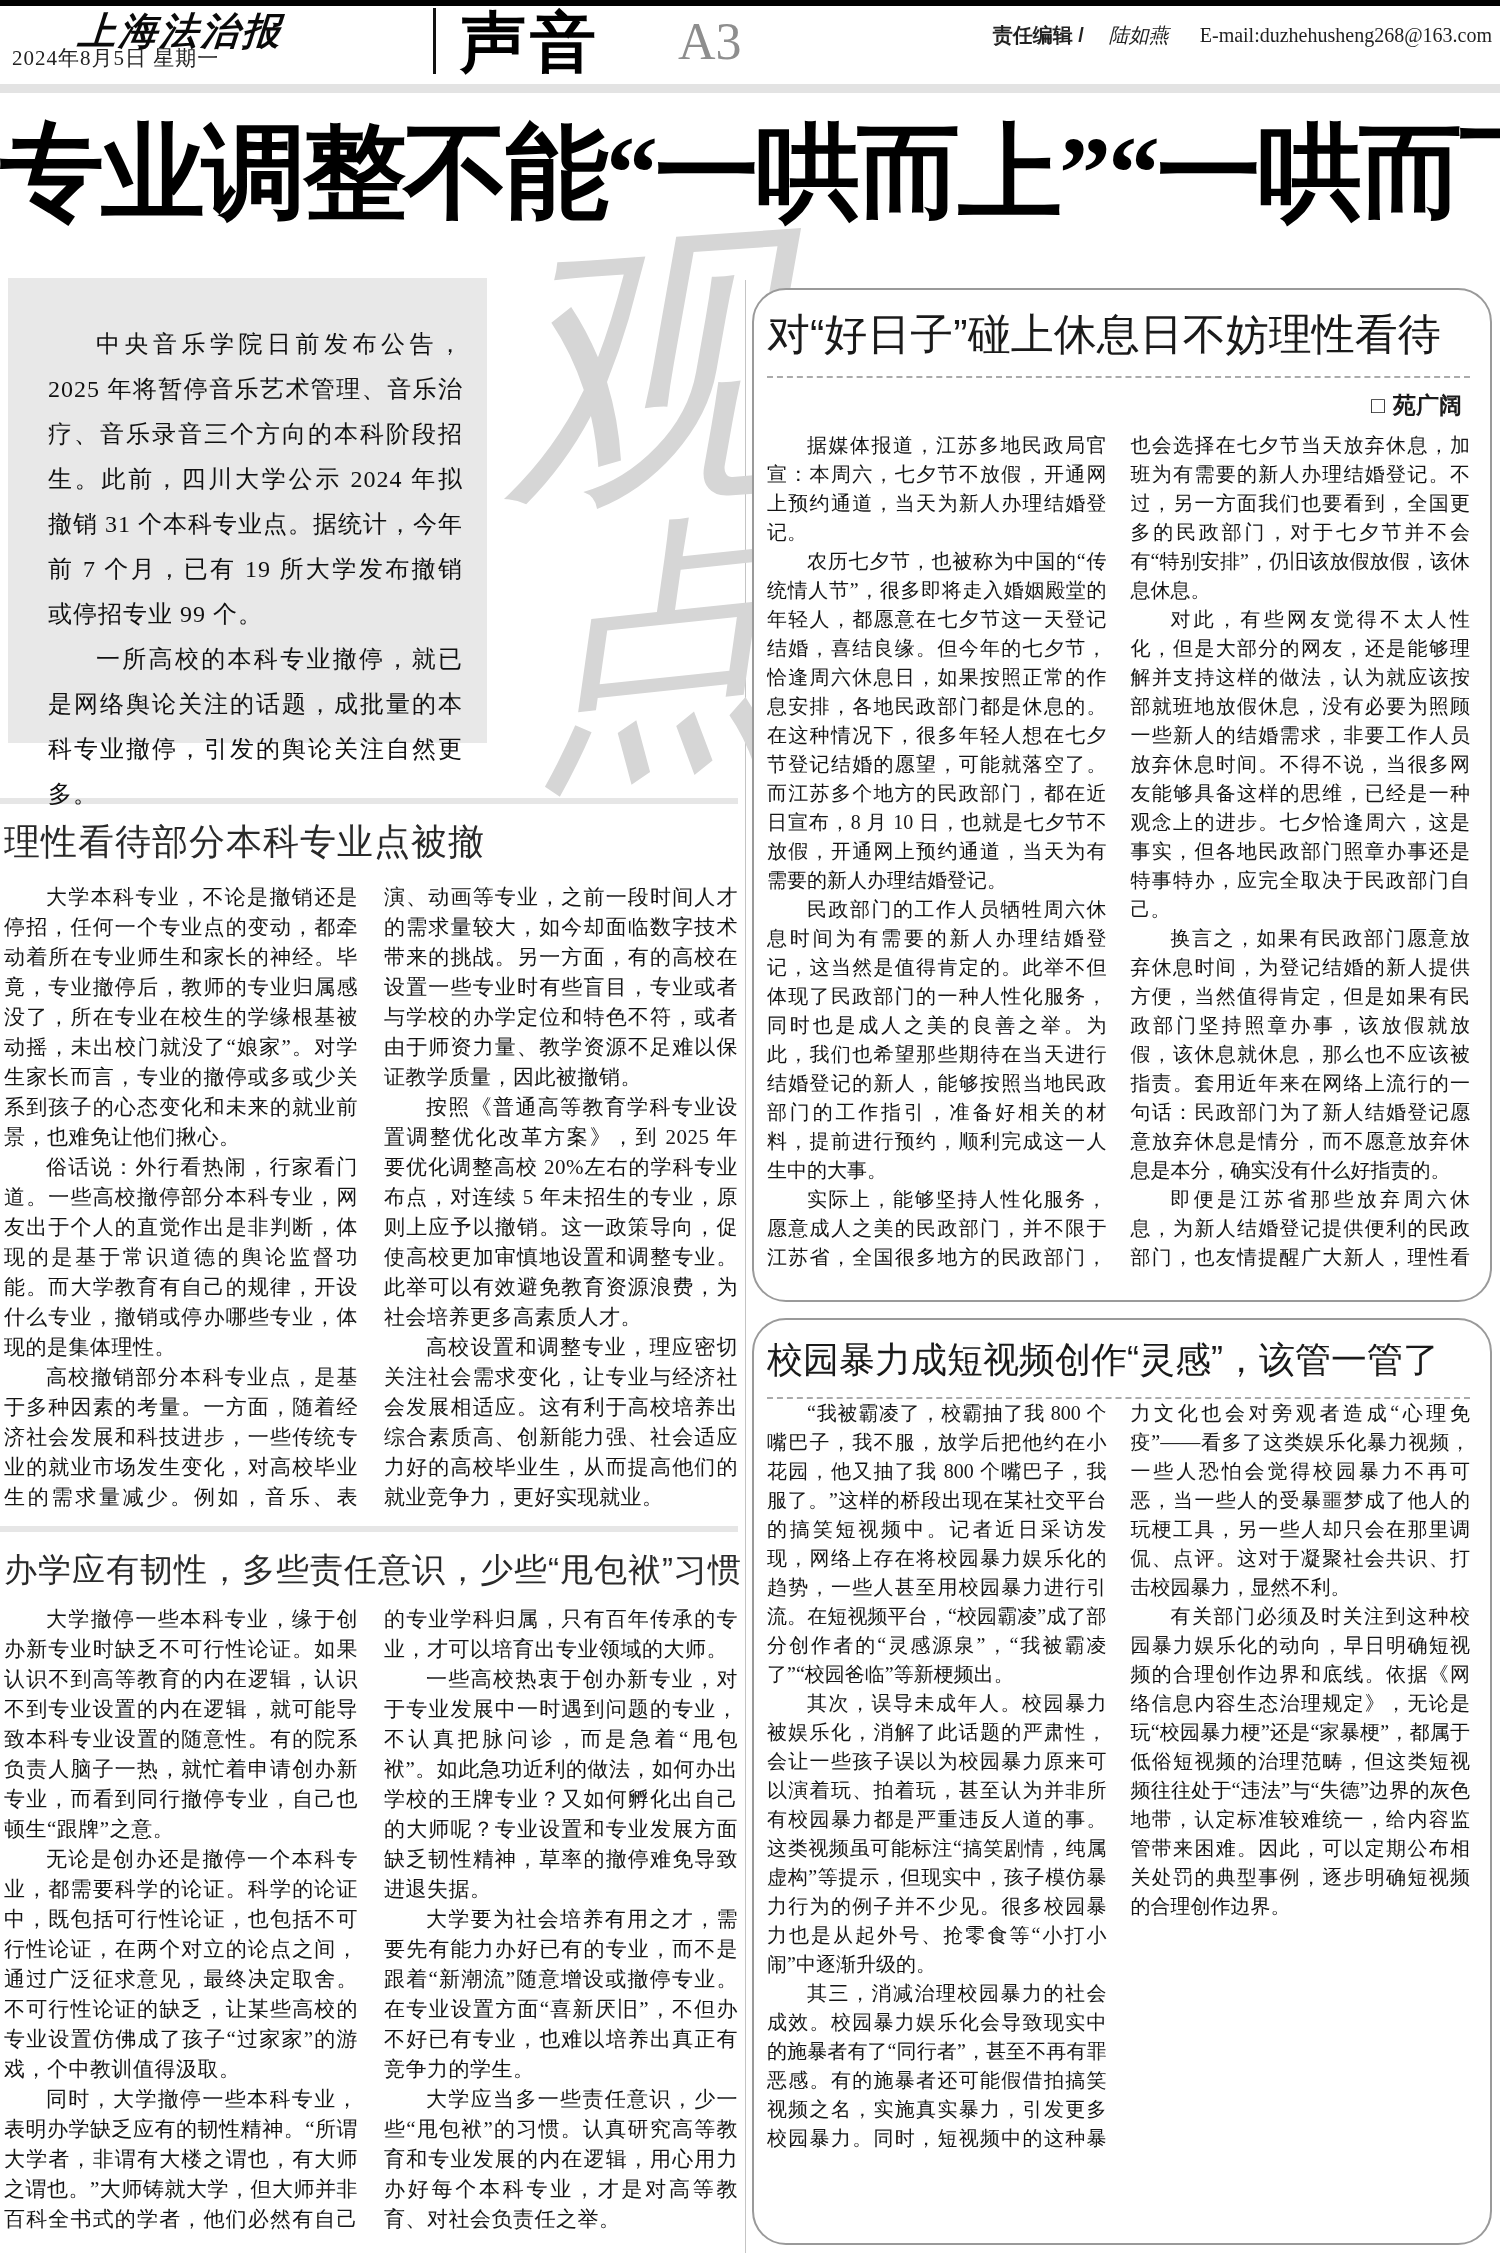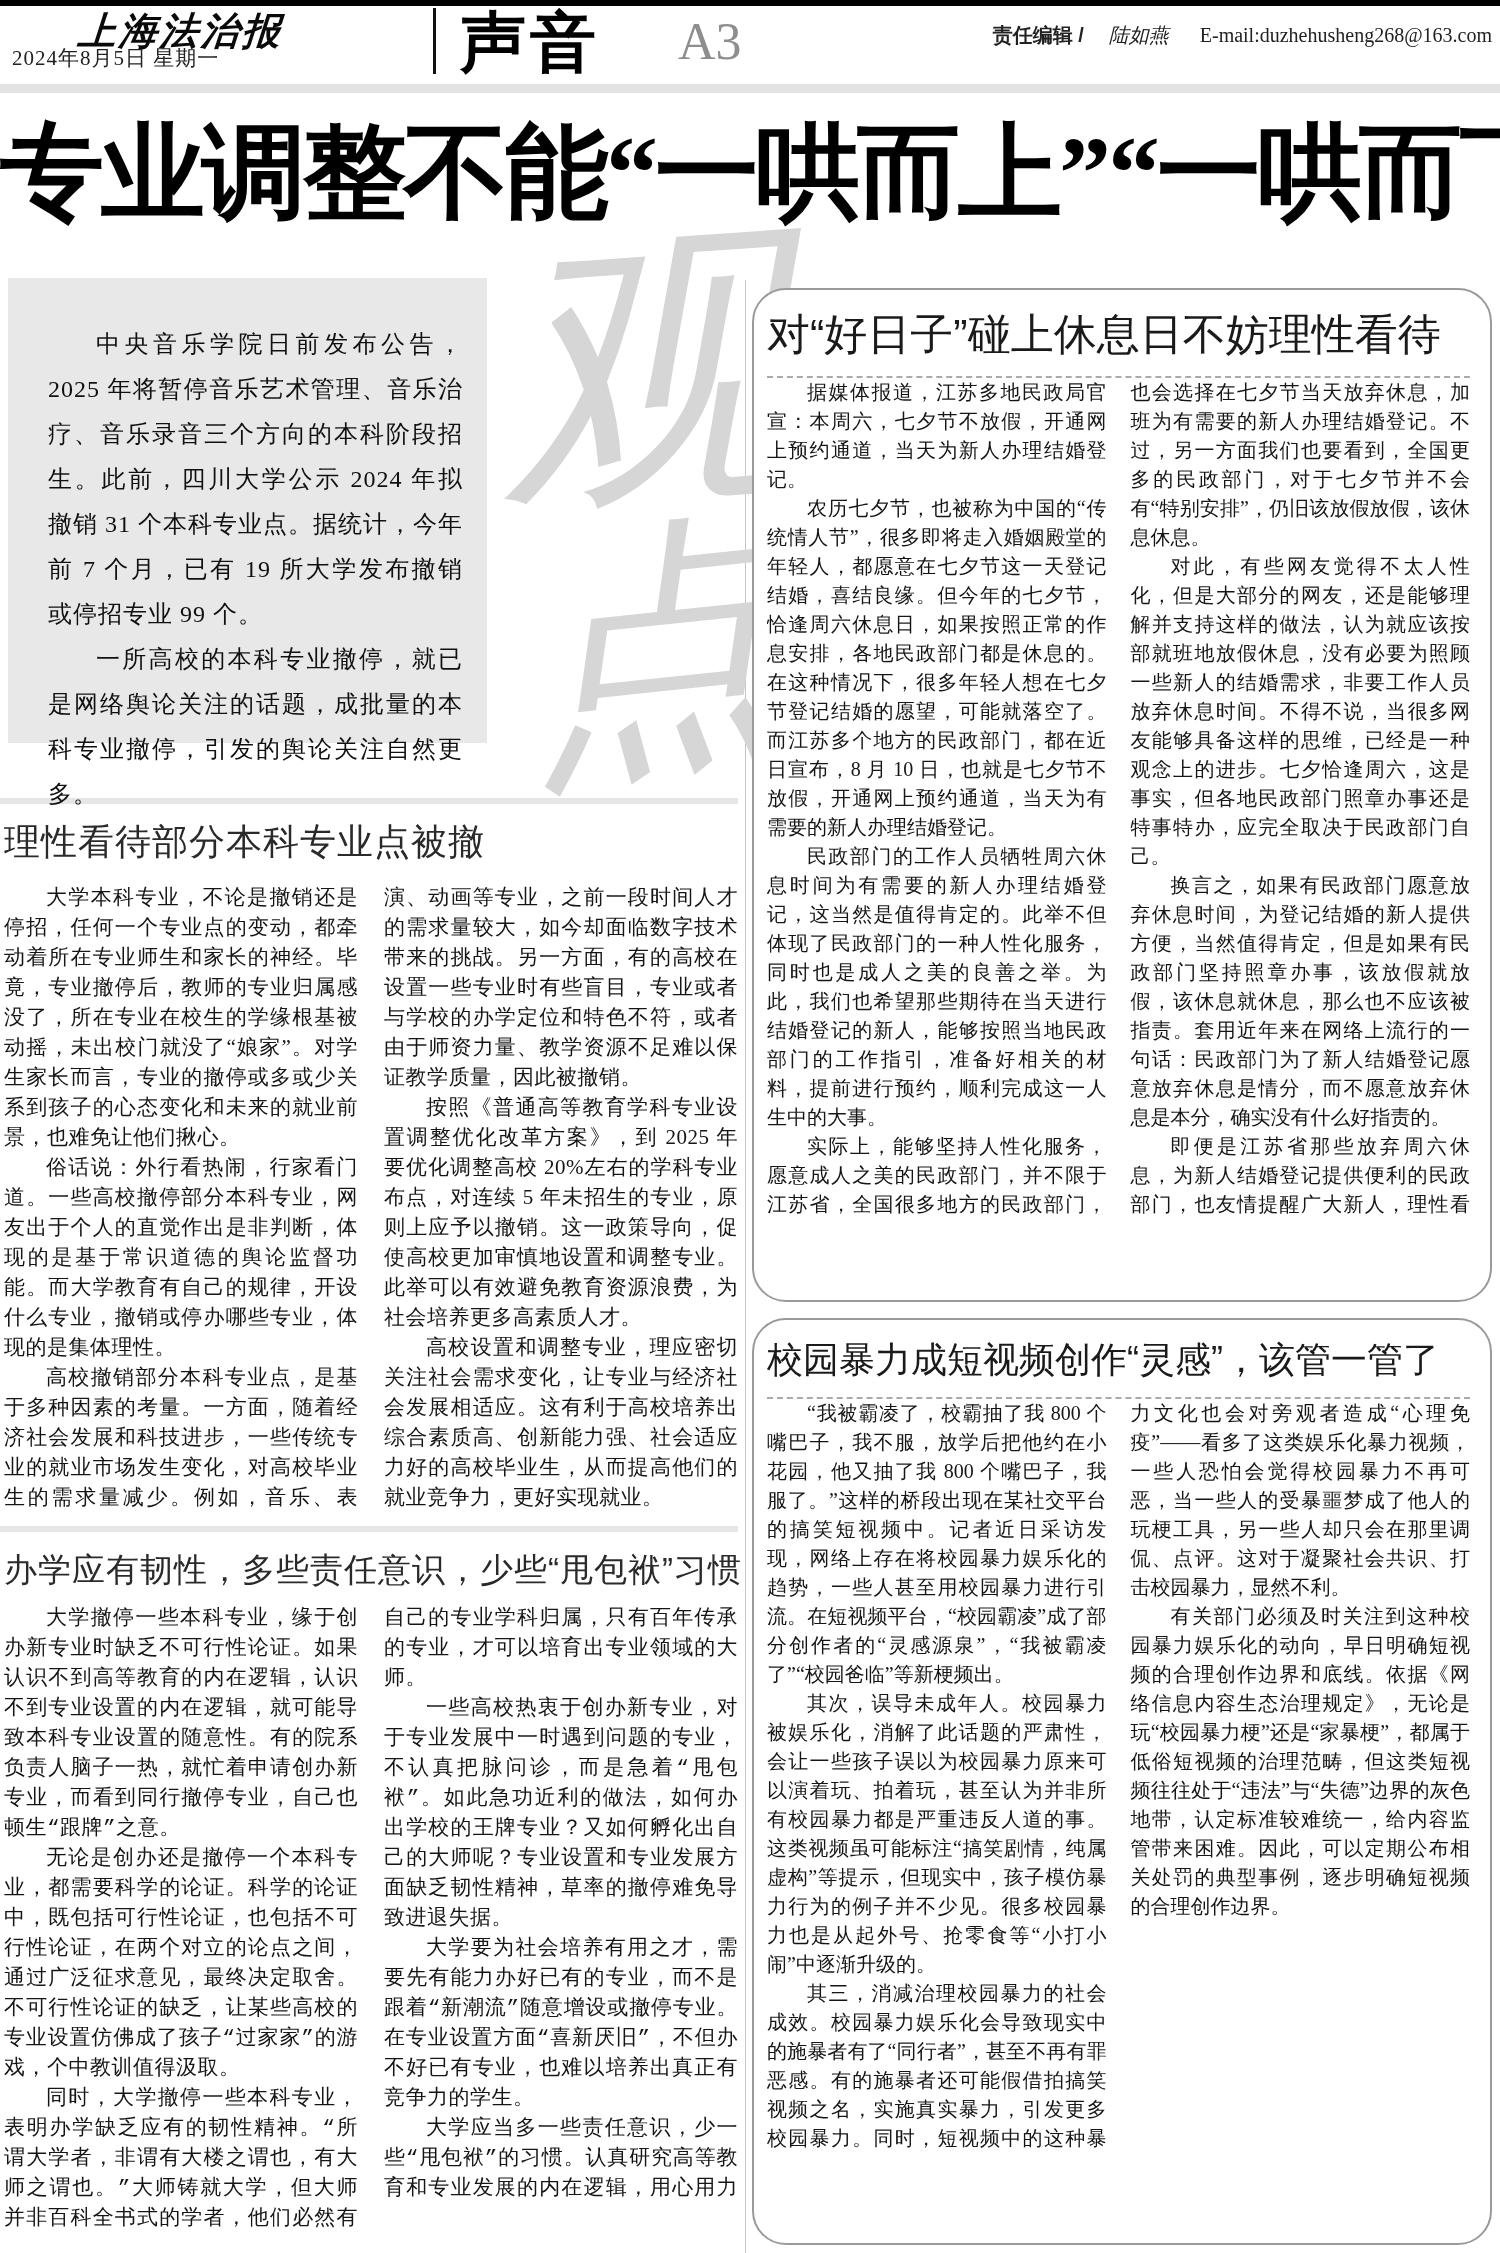--- a/index.html
+++ b/index.html
@@ -96,33 +96,36 @@
 <div class="abs art-body" style="left:4px; top:882px; width:734px; height:630px;">
   <p>大学本科专业，不论是撤销还是停招，任何一个专业点的变动，都牵动着所在专业师生和家长的神经。毕竟，专业撤停后，教师的专业归属感没了，所在专业在校生的学缘根基被动摇，未出校门就没了“娘家”。对学生家长而言，专业的撤停或多或少关系到孩子的心态变化和未来的就业前景，也难免让他们揪心。</p>
   <p>俗话说：外行看热闹，行家看门道。一些高校撤停部分本科专业，网友出于个人的直觉作出是非判断，体现的是基于常识道德的舆论监督功能。而大学教育有自己的规律，开设什么专业，撤销或停办哪些专业，体现的是集体理性。</p>
   <p>高校撤销部分本科专业点，是基于多种因素的考量。一方面，随着经济社会发展和科技进步，一些传统专业的就业市场发生变化，对高校毕业生的需求量减少。例如，音乐、表演、动画等专业，之前一段时间人才的需求量较大，如今却面临数字技术带来的挑战。另一方面，有的高校在设置一些专业时有些盲目，专业或者与学校的办学定位和特色不符，或者由于师资力量、教学资源不足难以保证教学质量，因此被撤销。</p>
   <p>按照《普通高等教育学科专业设置调整优化改革方案》，到 2025 年要优化调整高校 20%左右的学科专业布点，对连续 5 年未招生的专业，原则上应予以撤销。这一政策导向，促使高校更加审慎地设置和调整专业。此举可以有效避免教育资源浪费，为社会培养更多高素质人才。</p>
   <p>高校设置和调整专业，理应密切关注社会需求变化，让专业与经济社会发展相适应。这有利于高校培养出综合素质高、创新能力强、社会适应力好的高校毕业生，从而提高他们的就业竞争力，更好实现就业。</p>
 </div>
 
 <div class="abs hrule" style="left:0; top:1526px; width:738px;"></div>
 <div class="abs art-title sans" style="left:4px; top:1548px; font-size:33px;">办学应有韧性，多些责任意识，少些“甩包袱”习惯</div>
-<div class="abs art-body" style="left:4px; top:1604px; width:734px; height:645px;font-family:Liberation Mono, monospace;">
+<div class="abs art-body" style="left:4px; top:1604px; width:734px; height:645px;">
   <p>大学撤停一些本科专业，缘于创办新专业时缺乏不可行性论证。如果认识不到高等教育的内在逻辑，认识不到专业设置的内在逻辑，就可能导致本科专业设置的随意性。有的院系负责人脑子一热，就忙着申请创办新专业，而看到同行撤停专业，自己也顿生“跟牌”之意。</p>
   <p>无论是创办还是撤停一个本科专业，都需要科学的论证。科学的论证中，既包括可行性论证，也包括不可行性论证，在两个对立的论点之间，通过广泛征求意见，最终决定取舍。不可行性论证的缺乏，让某些高校的专业设置仿佛成了孩子“过家家”的游戏，个中教训值得汲取。</p>
   <p>同时，大学撤停一些本科专业，表明办学缺乏应有的韧性精神。“所谓大学者，非谓有大楼之谓也，有大师之谓也。”大师铸就大学，但大师并非百科全书式的学者，他们必然有自己的专业学科归属，只有百年传承的专业，才可以培育出专业领域的大师。</p>
   <p>一些高校热衷于创办新专业，对于专业发展中一时遇到问题的专业，不认真把脉问诊，而是急着“甩包袱”。如此急功近利的做法，如何办出学校的王牌专业？又如何孵化出自己的大师呢？专业设置和专业发展方面缺乏韧性精神，草率的撤停难免导致进退失据。</p>
   <p>大学要为社会培养有用之才，需要先有能力办好已有的专业，而不是跟着“新潮流”随意增设或撤停专业。在专业设置方面“喜新厌旧”，不但办不好已有专业，也难以培养出真正有竞争力的学生。</p>
   <p>大学应当多一些责任意识，少一些“甩包袱”的习惯。认真研究高等教育和专业发展的内在逻辑，用心用力办好每个本科专业，才是对高等教育、对社会负责任之举。</p>
 
 </div>
 
 <div class="abs rbox" style="left:752px; top:288px; width:740px; height:1014px;">
   <div class="rbox-title sans">对“好日子”碰上休息日不妨理性看待</div>
   <div class="rbox-dash"></div>
+  <div class="rbox-byline sans">
+    <span class="marker">□</span><span>苑广阔</span>
+  </div>
   <div class="rbox-body" style="height:850px;">
     <p>据媒体报道，江苏多地民政局官宣：本周六，七夕节不放假，开通网上预约通道，当天为新人办理结婚登记。</p>
     <p>农历七夕节，也被称为中国的“传统情人节”，很多即将走入婚姻殿堂的年轻人，都愿意在七夕节这一天登记结婚，喜结良缘。但今年的七夕节，恰逢周六休息日，如果按照正常的作息安排，各地民政部门都是休息的。在这种情况下，很多年轻人想在七夕节登记结婚的愿望，可能就落空了。而江苏多个地方的民政部门，都在近日宣布，8 月 10 日，也就是七夕节不放假，开通网上预约通道，当天为有需要的新人办理结婚登记。</p>
     <p>民政部门的工作人员牺牲周六休息时间为有需要的新人办理结婚登记，这当然是值得肯定的。此举不但体现了民政部门的一种人性化服务，同时也是成人之美的良善之举。为此，我们也希望那些期待在当天进行结婚登记的新人，能够按照当地民政部门的工作指引，准备好相关的材料，提前进行预约，顺利完成这一人生中的大事。</p>
     <p>实际上，能够坚持人性化服务，愿意成人之美的民政部门，并不限于江苏省，全国很多地方的民政部门，也会选择在七夕节当天放弃休息，加班为有需要的新人办理结婚登记。不过，另一方面我们也要看到，全国更多的民政部门，对于七夕节并不会有“特别安排”，仍旧该放假放假，该休息休息。</p>
     <p>对此，有些网友觉得不太人性化，但是大部分的网友，还是能够理解并支持这样的做法，认为就应该按部就班地放假休息，没有必要为照顾一些新人的结婚需求，非要工作人员放弃休息时间。不得不说，当很多网友能够具备这样的思维，已经是一种观念上的进步。七夕恰逢周六，这是事实，但各地民政部门照章办事还是特事特办，应完全取决于民政部门自己。</p>
     <p>换言之，如果有民政部门愿意放弃休息时间，为登记结婚的新人提供方便，当然值得肯定，但是如果有民政部门坚持照章办事，该放假就放假，该休息就休息，那么也不应该被指责。套用近年来在网络上流行的一句话：民政部门为了新人结婚登记愿意放弃休息是情分，而不愿意放弃休息是本分，确实没有什么好指责的。</p>
     <p>即便是江苏省那些放弃周六休息，为新人结婚登记提供便利的民政部门，也友情提醒广大新人，理性看待婚姻登记“好日子”，结合自身实际错峰预约办理，避免扎堆登记。对于新人来说，选一个登记结婚的“好日子”固然重要，但更加重要的，则是婚后男女双方互相理解、彼此包容，共同把小家庭经营好。</p>
   </div>
 </div>

